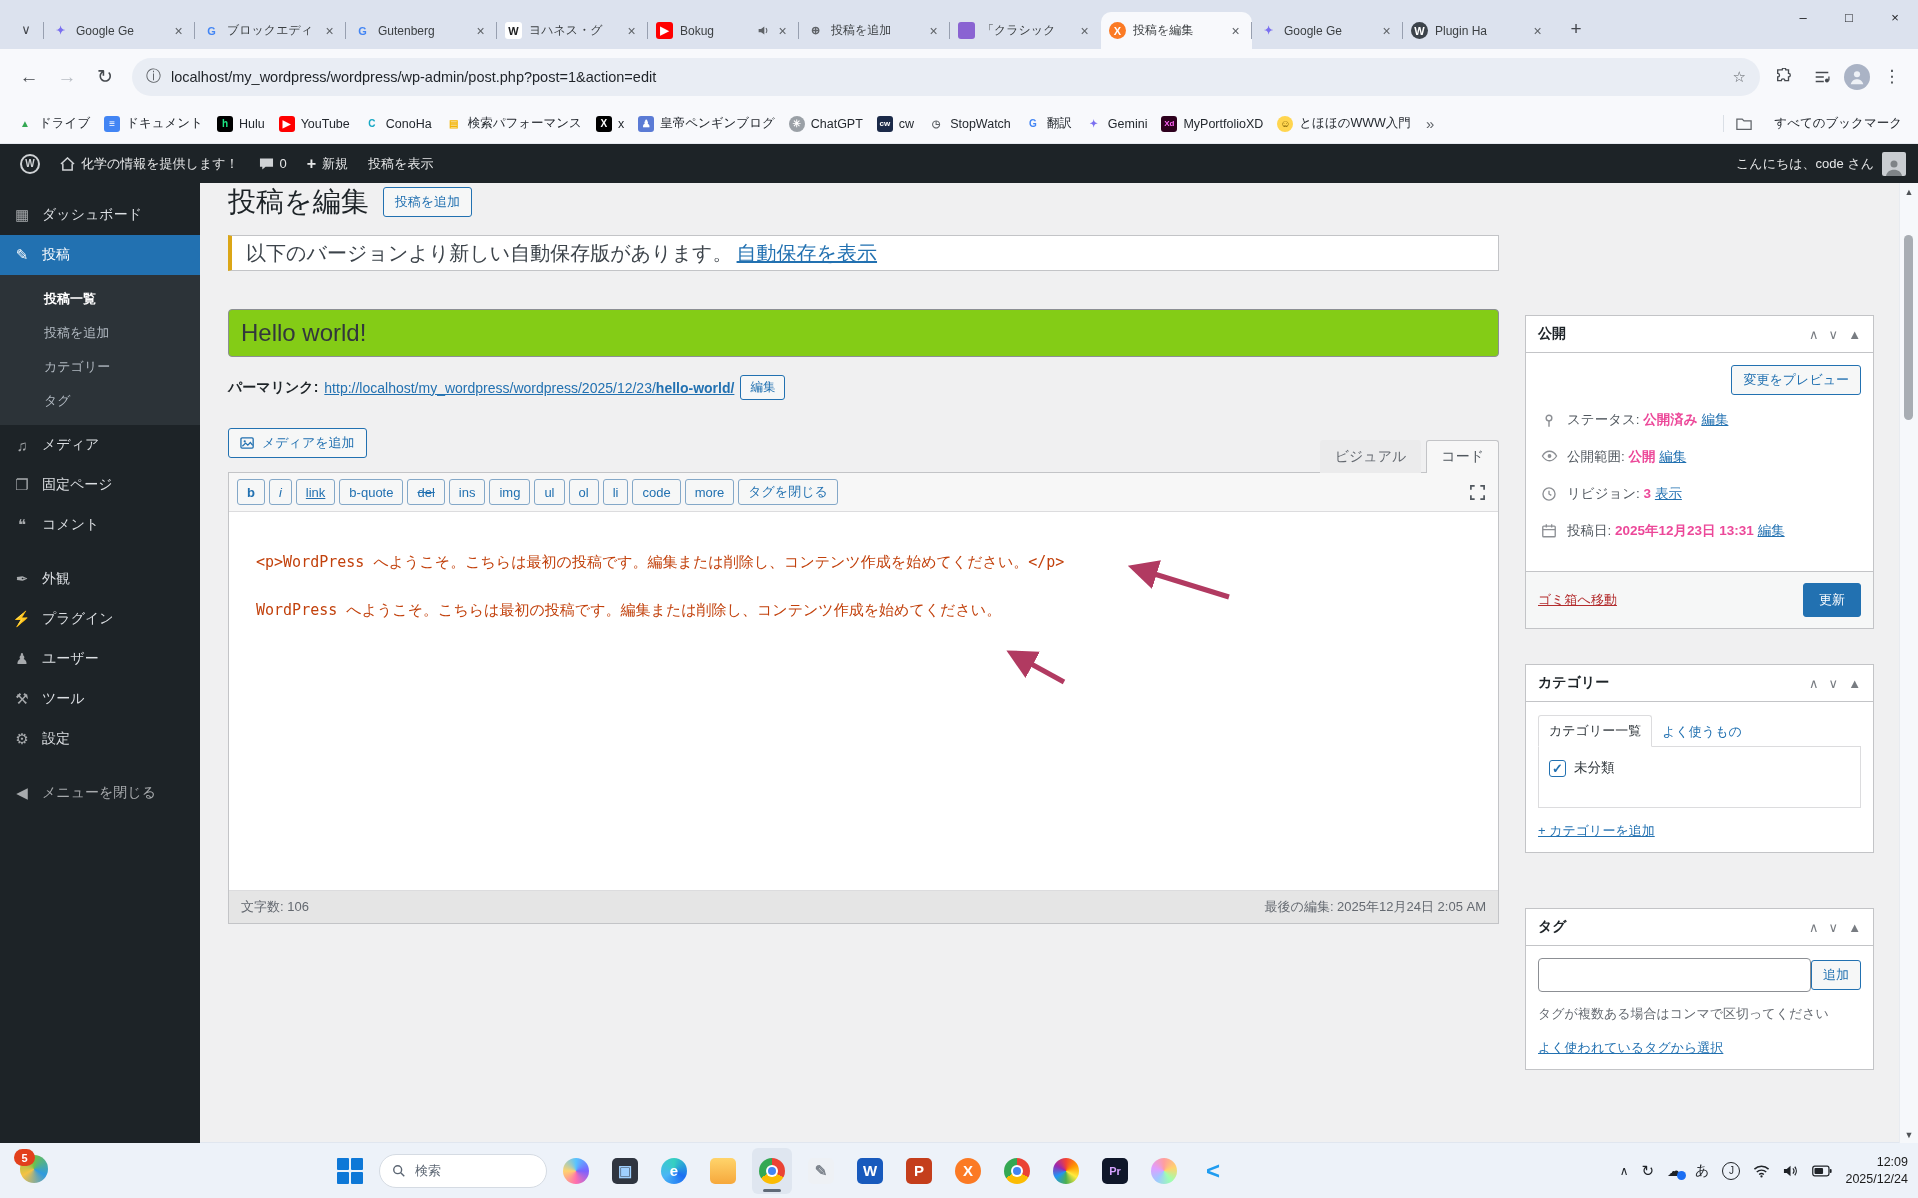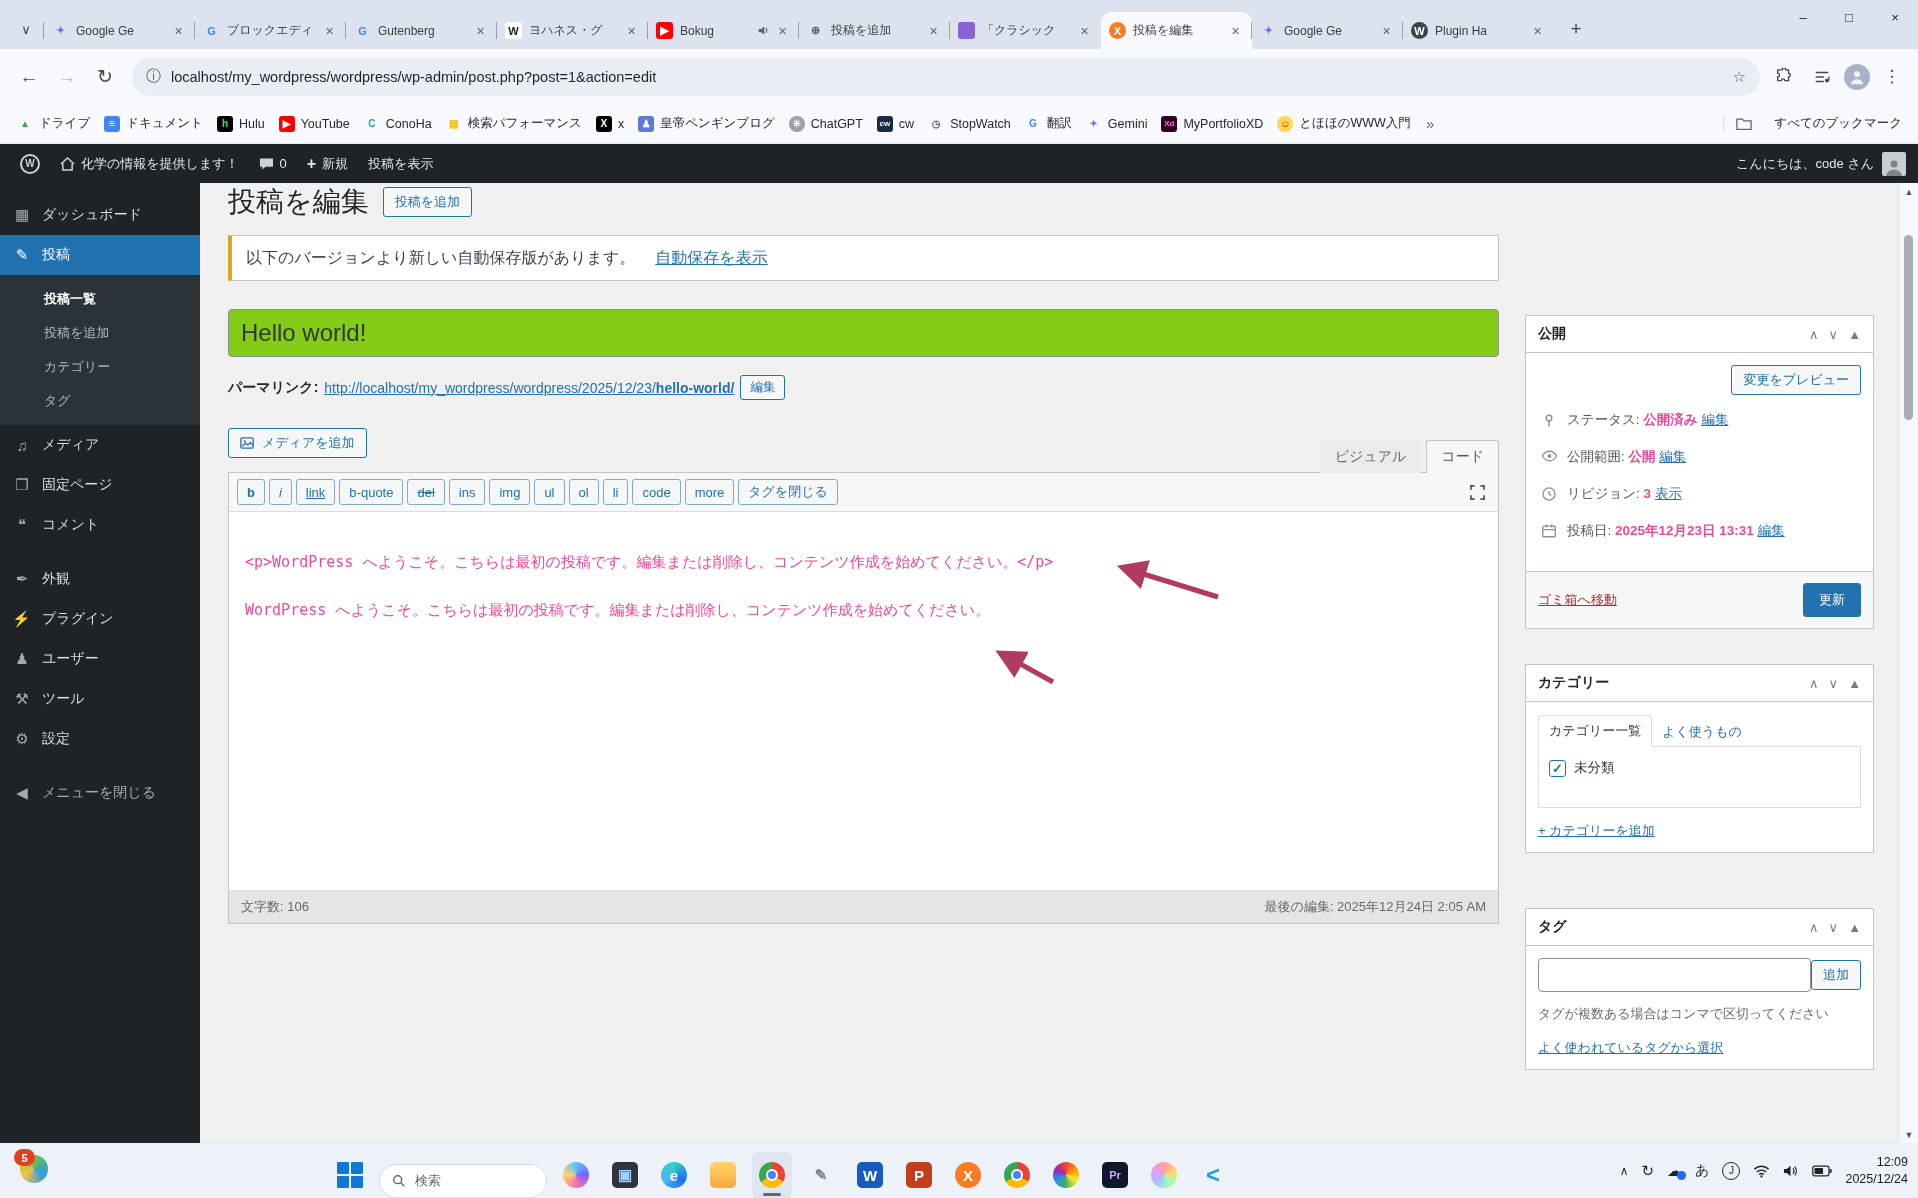--- a/index.html
+++ b/index.html
@@ -59,38 +59,38 @@
   .submenu-item{height:34px;display:flex;align-items:center;padding-left:44px;font-size:13px;color:#b2bac2;}
   .submenu-item.current{color:#fff;font-weight:bold;}
   .menu-gap{height:14px;}
 
   
   .content{position:absolute;left:228px;top:0;width:1271px;}
   .page-head{position:absolute;top:2px;left:0;display:flex;align-items:center;gap:14px;}
   .page-title{font-size:28px;font-weight:400;color:#1d2327;margin:0;line-height:34px;}
   .btn-outline{background:#f6f7f7;border:1px solid #2271b1;color:#2271b1;border-radius:3px;font-size:13px;padding:5px 11px;font-family:inherit;display:inline-flex;align-items:center;gap:6px;}
   .btn-primary{background:#2271b1;border:1px solid #2271b1;color:#fff;border-radius:3px;font-size:13px;padding:7px 15px;font-family:inherit;}
-  .notice{position:absolute;top:52px;left:0;right:0;height:46px;background:#fff;border:1px solid #c3c4c7;border-left:4px solid #dba617;box-sizing:border-box;display:flex;align-items:center;padding:0 14px;font-size:16px;color:#3c434a;gap:20px;}
+  .notice{position:absolute;top:52px;left:0;right:0;height:36px;background:#fff;border:1px solid #c3c4c7;border-left:4px solid #dba617;box-sizing:border-box;display:flex;align-items:center;padding:0 14px;font-size:20px;color:#3c434a;gap:4px;}
   a.link{color:#2271b1;text-decoration:underline;cursor:pointer;}
   .title-input{position:absolute;top:126px;left:0;right:0;height:48px;background:#84cc16;border:1px solid #8c8f94;border-radius:4px;box-sizing:border-box;font-size:24px;color:#32373c;padding:0 12px;line-height:46px;}
   .permalink{position:absolute;top:192px;left:0;font-size:14px;color:#3c434a;display:flex;align-items:center;gap:6px;}
   .permalink b.lab{color:#1d2327;}
   .btn-small{background:#f6f7f7;border:1px solid #2271b1;color:#2271b1;border-radius:3px;font-size:12.5px;padding:3px 9px;font-family:inherit;}
 
   .editor{position:absolute;top:245px;left:0;width:1271px;}
   .media-row{height:44px;position:relative;}
   .editor-tabs{position:absolute;right:0;bottom:-1px;display:flex;align-items:flex-end;}
   .etab{font-size:14px;padding:7px 14px;border:1px solid transparent;border-bottom:none;color:#646970;background:#ebebec;margin-left:5px;border-radius:3px 3px 0 0;}
   .etab.active{background:#f7f7f7;border-color:#c3c4c7;color:#50575e;position:relative;z-index:2;}
   .editor-box{border:1px solid #c3c4c7;background:#fff;}
   .qt-toolbar{background:#f7f7f7;border-bottom:1px solid #dcdcde;display:flex;align-items:center;padding:6px 8px;gap:4px;}
   .qt{background:#f6f7f7;border:1px solid #84a8c8;color:#2271b1;border-radius:3px;font-size:13px;padding:3px 9px;font-family:inherit;}
   .qtb{font-weight:bold;}.qti{font-style:italic;}.qtu{text-decoration:underline;}.qts{text-decoration:line-through;}
   .fullscreen-btn{margin-left:auto;display:flex;align-items:center;justify-content:center;width:26px;height:26px;color:#50575e;}
-  .code-area{position:relative;height:378px;background:#fff;font-family:"DejaVu Sans Mono",monospace;font-size:15px;color:#ec4899;padding:38px 16px 0;box-sizing:border-box;line-height:24px;}
+  .code-area{position:relative;height:378px;background:#fff;font-family:"DejaVu Sans Mono",monospace;font-size:15px;color:#c2410c;padding:38px 16px 0;box-sizing:border-box;line-height:24px;margin-left:11px;}
   .arrows{position:absolute;left:0;top:0;pointer-events:none;}
   .ed-footer{height:32px;background:#e5e5e5;border-top:1px solid #dcdcde;display:flex;align-items:center;justify-content:space-between;padding:0 12px;font-size:13px;color:#646970;}
 
   
   .rightcol{position:absolute;left:1525px;top:132px;width:349px;}
   .panel{background:#fff;border:1px solid #c3c4c7;box-sizing:border-box;margin-bottom:0;}
   .panel-h{height:37px;display:flex;align-items:center;padding:0 12px;border-bottom:1px solid #c3c4c7;box-sizing:border-box;}
   .panel-title{font-size:14px;font-weight:bold;color:#1d2327;}
   .panel-ctrl{margin-left:auto;display:flex;gap:10px;color:#787c82;font-size:13px;}
   .panel-ctrl span{cursor:pointer;}
@@ -120,21 +120,21 @@
   .vscroll{position:absolute;top:0;right:0;bottom:0;width:18px;background:#f6f8fb;border-left:1px solid #e8ebf0;z-index:5;}
   .vs-btn{height:17px;display:flex;align-items:center;justify-content:center;font-size:9px;color:#505357;}
   .vs-btn.bottom{position:absolute;bottom:0;left:0;right:0;}
   .vs-thumb{position:absolute;top:52px;left:4px;width:9px;height:185px;border-radius:5px;background:#a8adb3;}
 
   
   .taskbar{position:absolute;left:0;right:0;bottom:0;height:55px;background:#edf2f9;border-top:1px solid #e0e6ef;}
   .tb-corner{position:absolute;left:20px;top:12px;width:30px;height:30px;}
   .corner-ball{width:28px;height:28px;border-radius:50%;background:conic-gradient(#6cc24a,#2f9ae0,#f5c243,#6cc24a);}
   .badge{position:absolute;left:-6px;top:-6px;min-width:17px;height:17px;border-radius:9px;background:#e2401c;color:#fff;font-size:11px;display:flex;align-items:center;justify-content:center;padding:0 2px;font-weight:bold;}
-  .tb-center{position:absolute;left:330px;top:0;height:55px;display:flex;align-items:flex-end;gap:9px;}
+  .tb-center{position:absolute;left:330px;top:0;height:55px;display:flex;align-items:center;gap:9px;}
   .win-logo{width:26px;height:26px;display:grid;grid-template-columns:12px 12px;grid-template-rows:12px 12px;gap:2px;}
   .win-logo span{background:#0e78d7;border-radius:1px;}
   .search-pill{width:168px;height:34px;border-radius:17px;background:#fff;border:1px solid #d5dbe3;display:flex;align-items:center;gap:9px;padding:0 12px;box-sizing:border-box;font-size:13px;color:#5b6572;}
   .tb-app{width:40px;height:46px;display:flex;align-items:center;justify-content:center;position:relative;border-radius:6px;}
   .tb-app.active{background:#dfe6f0;}
   .tb-app .appic{width:26px;height:26px;display:flex;align-items:center;justify-content:center;font-size:15px;font-weight:bold;position:relative;}
   .tb-underline{position:absolute;bottom:2px;left:50%;margin-left:-9px;width:18px;height:3px;border-radius:2px;background:#5f6a78;}
   .chrome-mid{width:12px;height:12px;background:#fff;border-radius:50%;display:flex;align-items:center;justify-content:center;}
   .chrome-core{width:8px;height:8px;background:#4285f4;border-radius:50%;}
   .tray{position:absolute;right:10px;top:0;height:55px;display:flex;align-items:center;gap:13px;color:#1f2328;}

